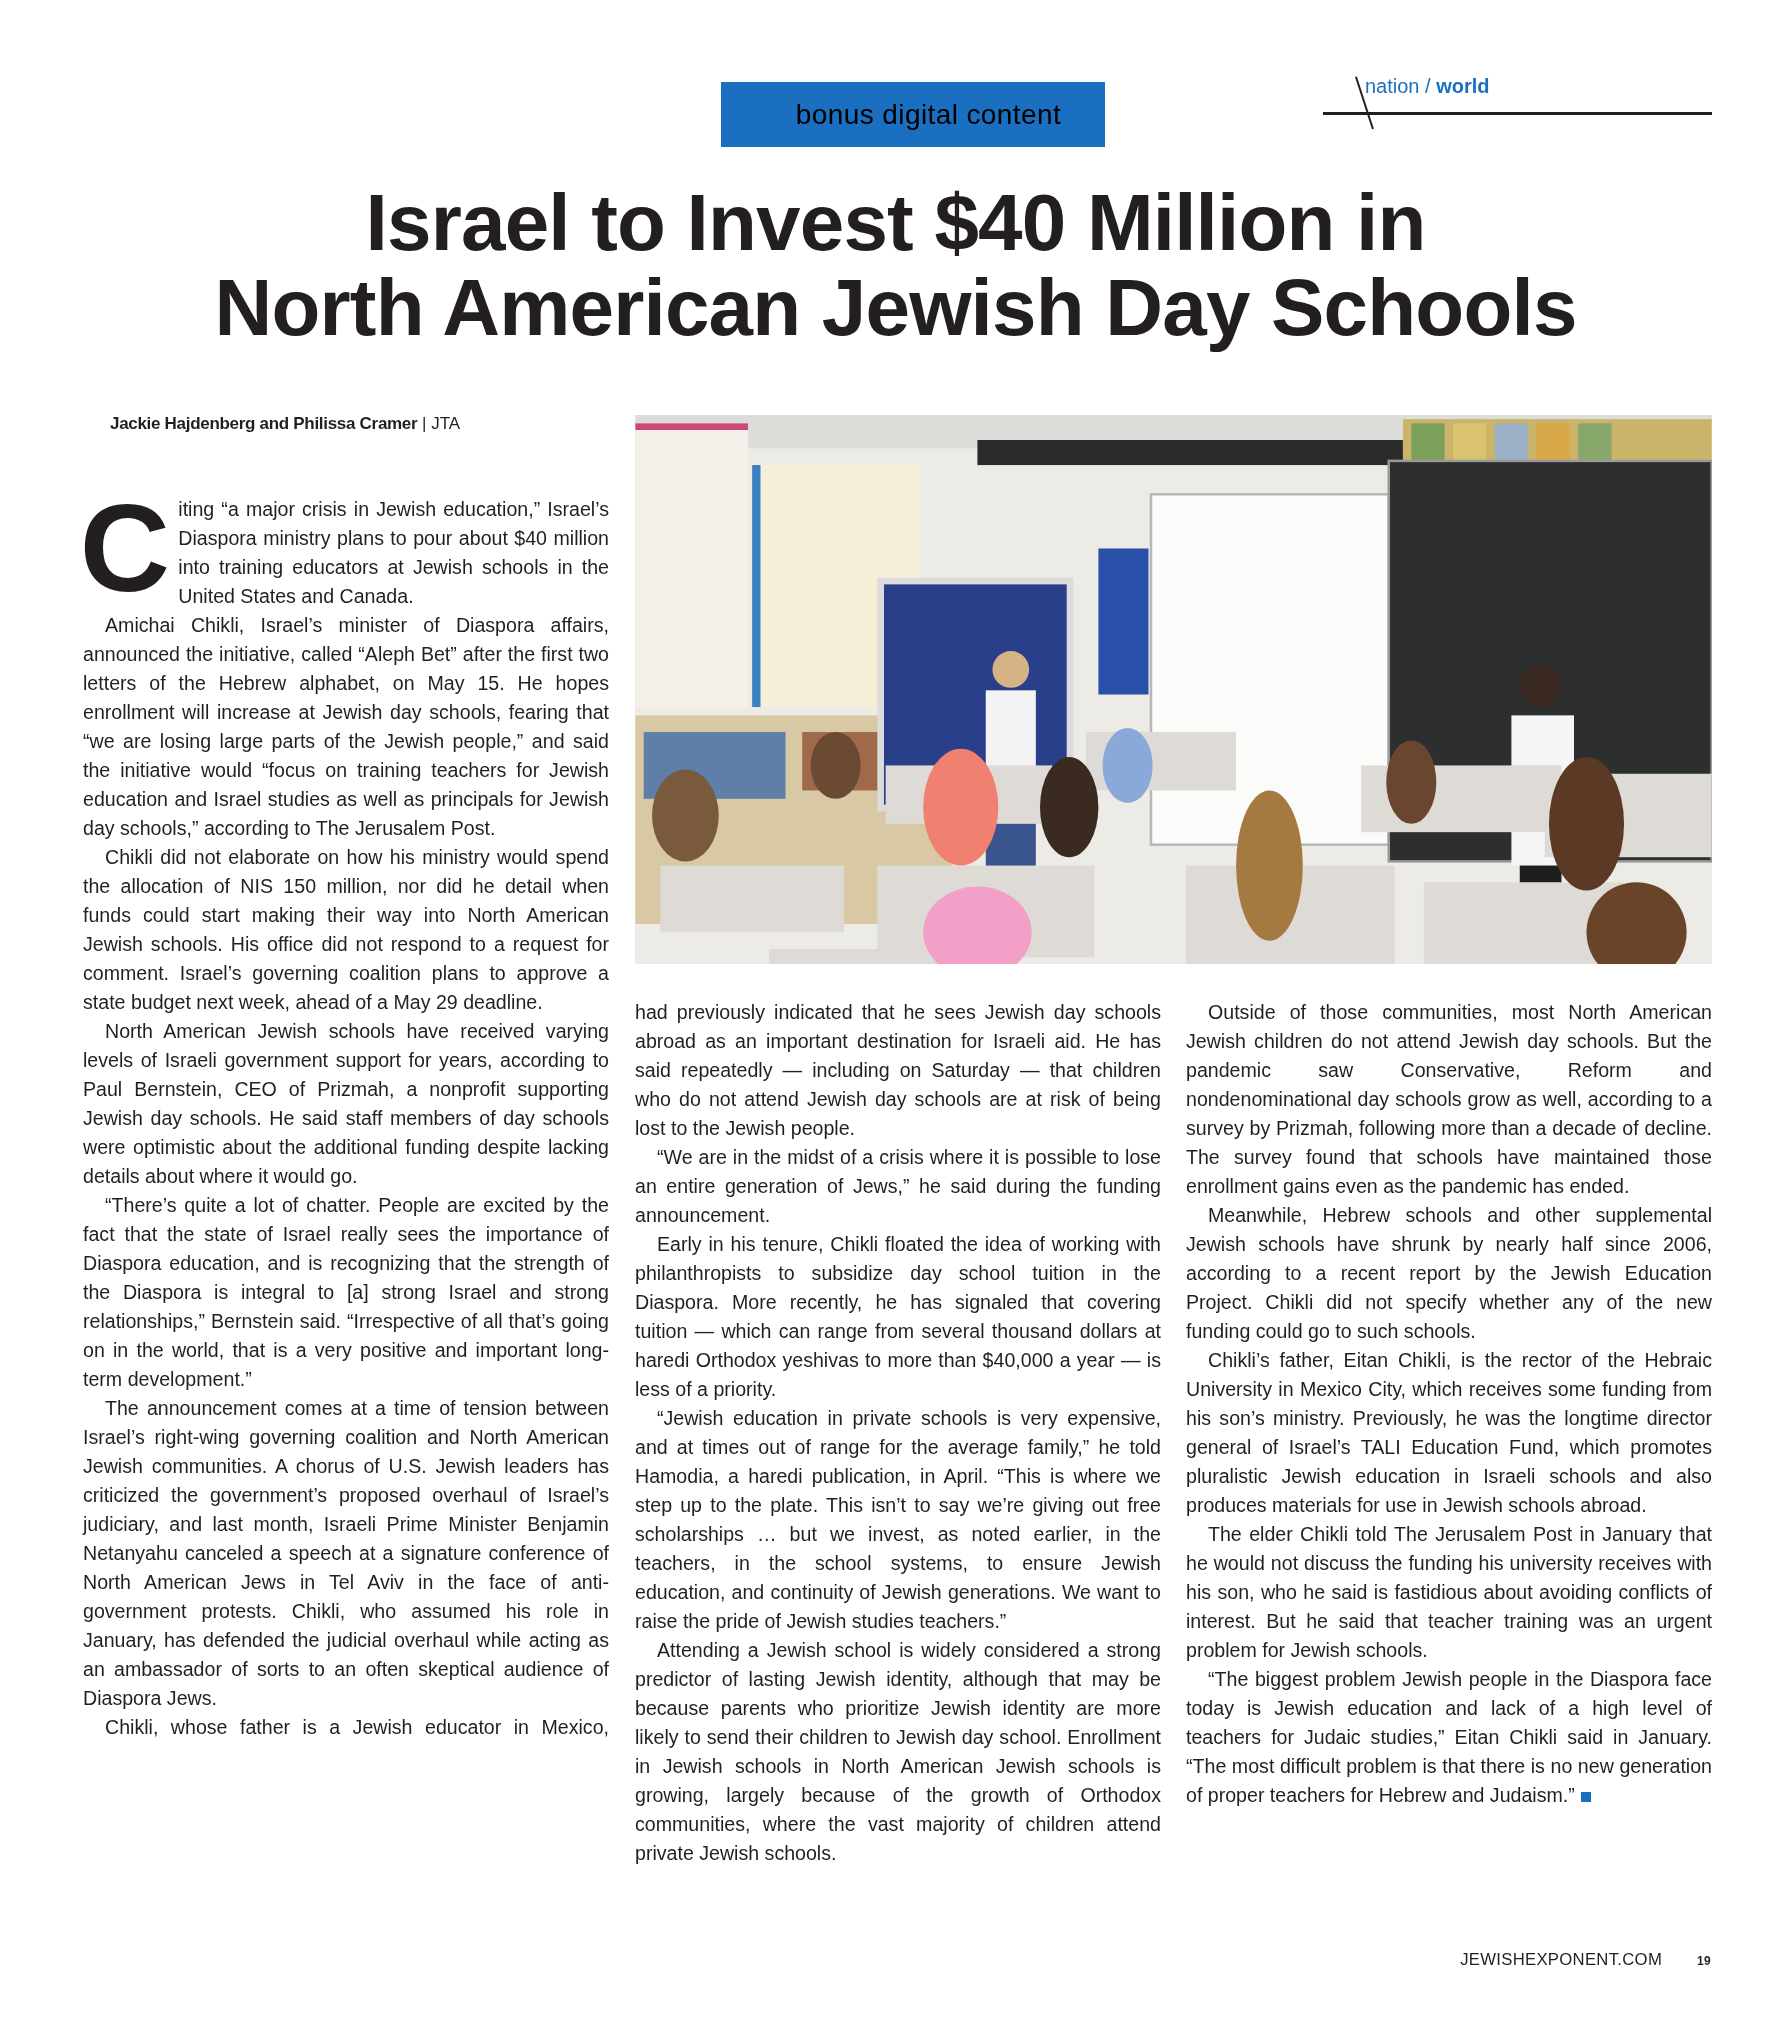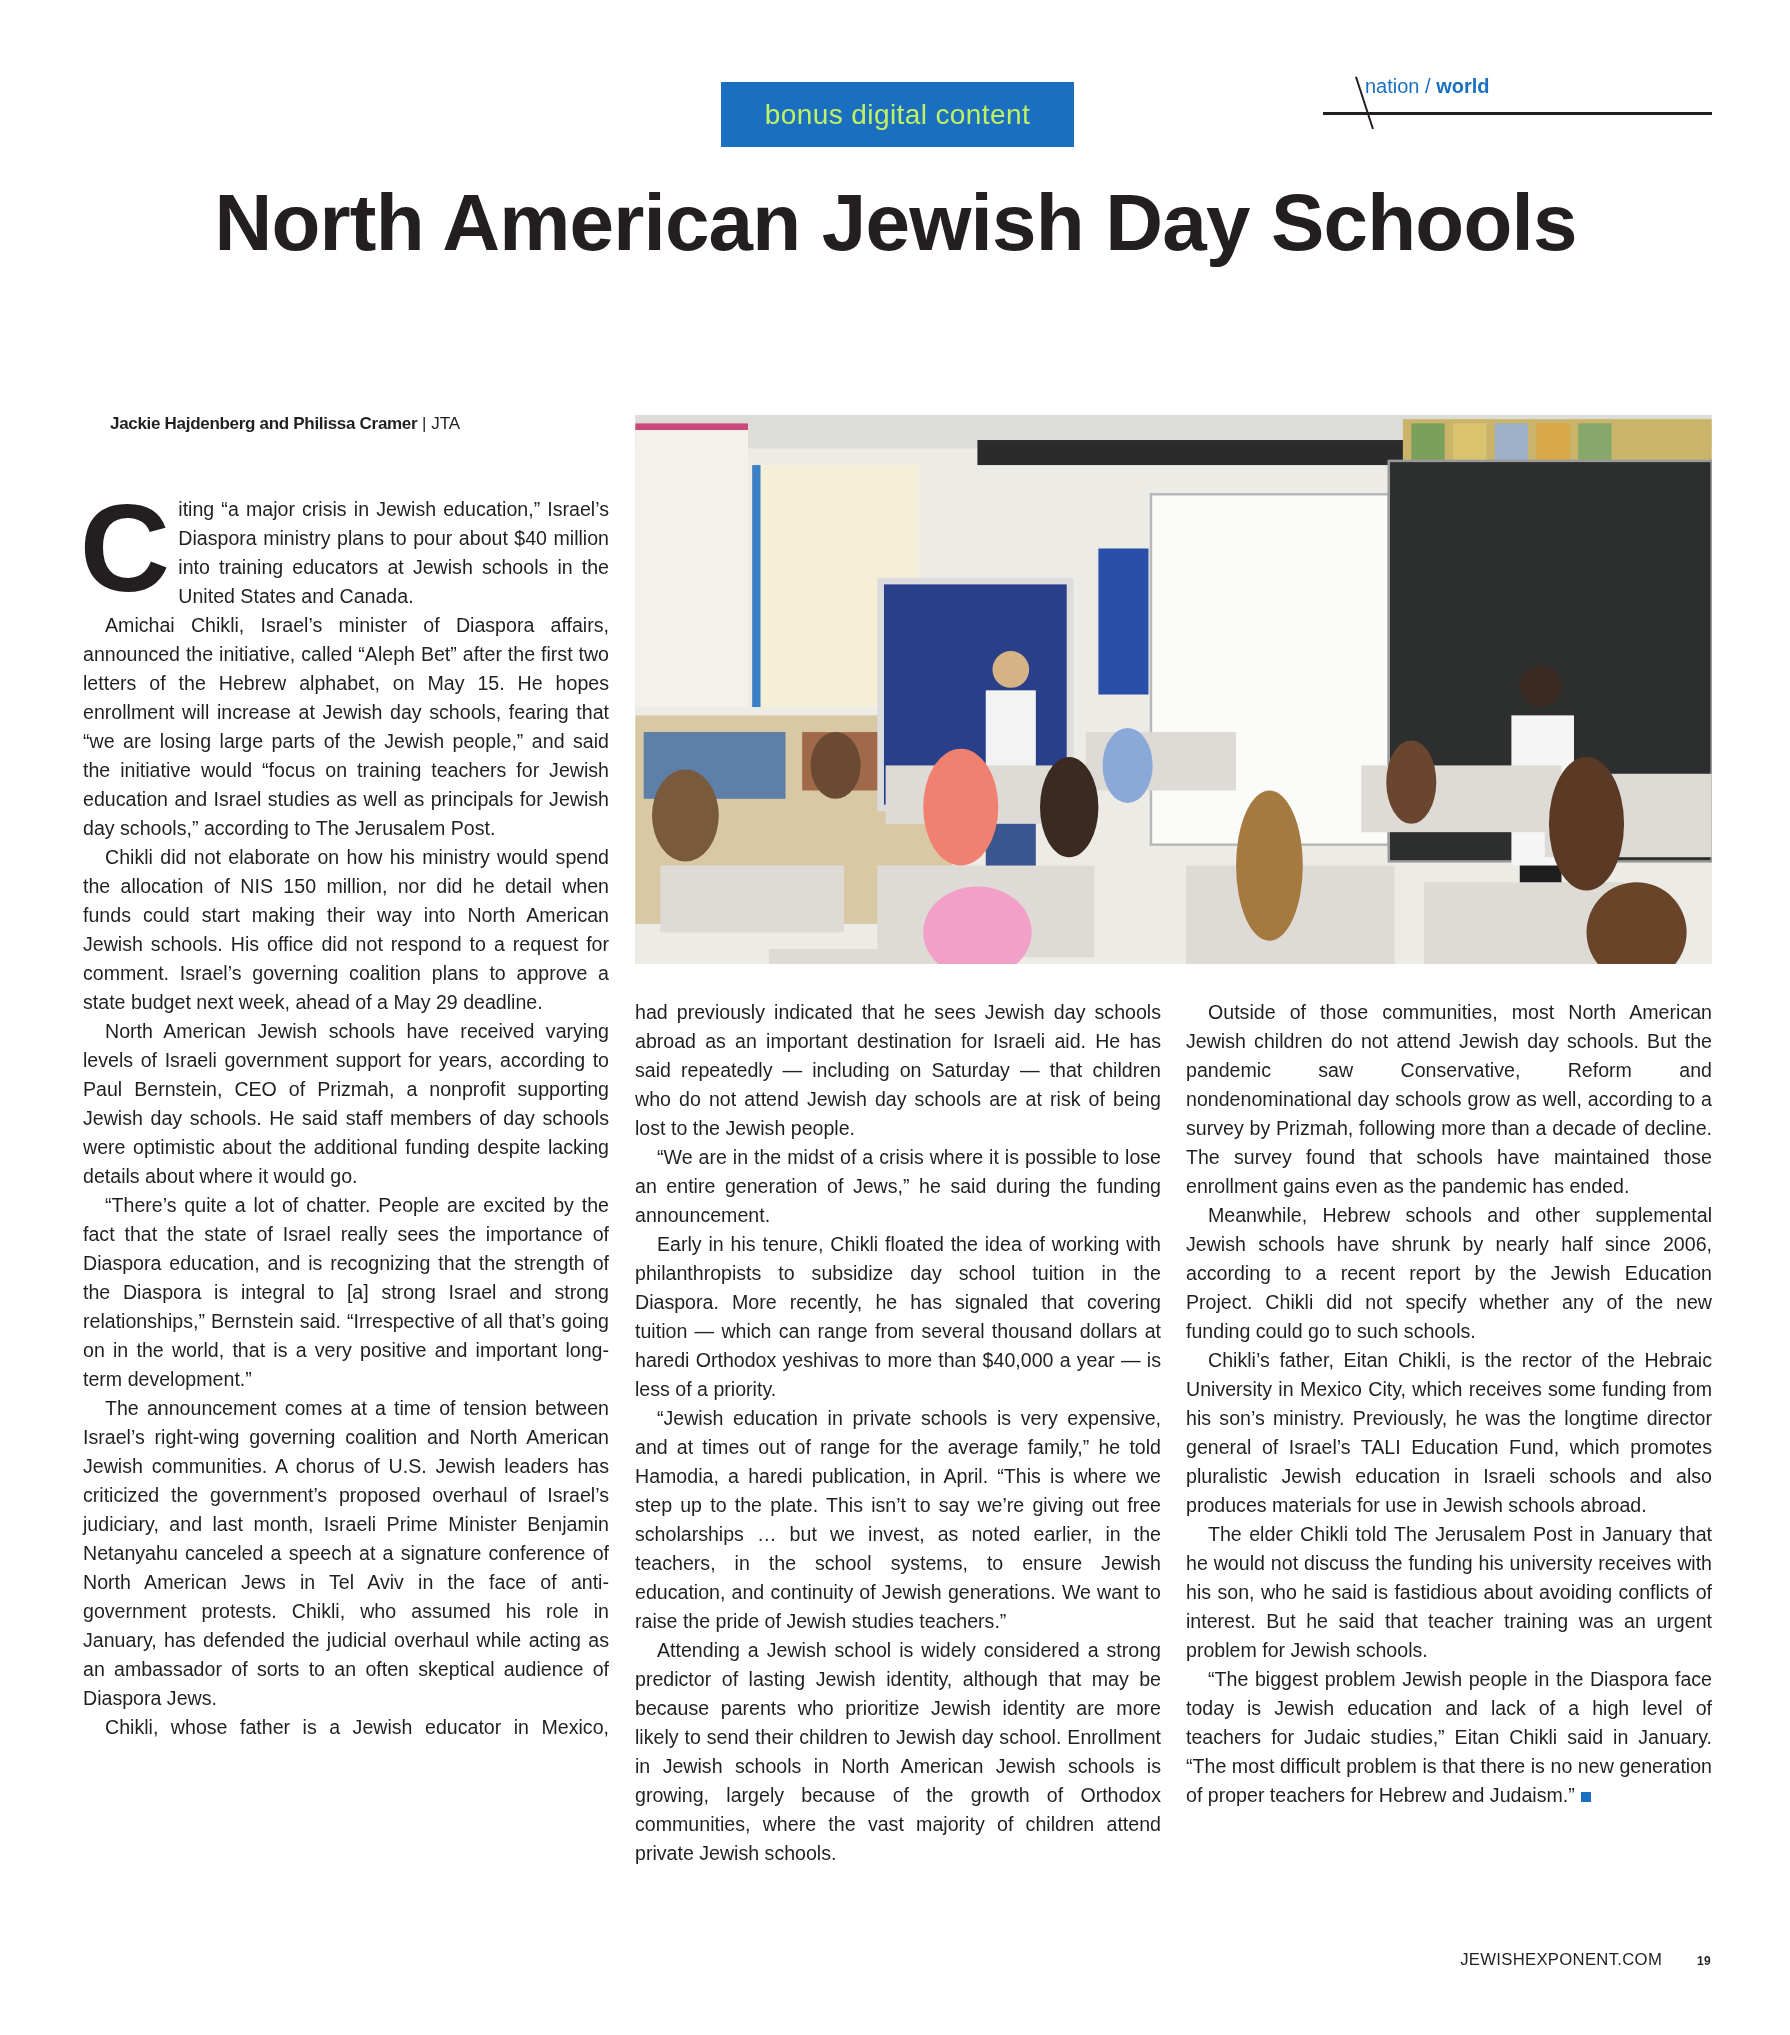--- a/index.html
+++ b/index.html
@@ -1,20 +1,20 @@
 <!DOCTYPE html>
 <html style="font-size:13.4px"><head>
 <meta charset="utf-8">
 <style>
   html, body { margin:0; padding:0; background:#ffffff; }
   body { width:1791px; height:2035px; position:relative; overflow:hidden;
          font-family:"Liberation Sans", "DejaVu Sans", sans-serif; color:#231f20; }
   .badge { position:absolute; left:721px; top:82px; width:353px; height:65px;
-           background:#1b6fc0; color:#bef264; display:flex; align-items:center; justify-content:center;
-           font-size:28px; letter-spacing:0.4px; }
+           background:#1b6fc0; color:#000000; display:flex; align-items:center; justify-content:center;
+           font-size:28px; letter-spacing:0.4px;padding-left:31px; }
   .section { position:absolute; left:1323px; top:77px; width:389px; height:50px; }
   .section .rule { position:absolute; left:0; right:0; top:35px; height:2.5px; background:#231f20; }
   .section .slash { position:absolute; left:32px; top:0px; width:1.7px; height:55px; background:#231f20; transform:rotate(-18deg); transform-origin:top left; }
   .section .label { position:absolute; left:42px; top:-1.7px; font-size:20px; color:#1b6fc0; white-space:nowrap; }
   .section .label b { font-weight:bold; }
   .title { position:absolute; left:0; width:1791px; top:180px; text-align:center;
            font-weight:bold; font-size:80px; line-height:85px; letter-spacing:-0.8px; color:#231f20; }
   .byline { position:absolute; left:83px; top:414px; font-size:17px; white-space:nowrap;margin-left:27px; }
   .byline .authors { font-weight:bold; letter-spacing:-0.3px; }
   .byline .sep { color:#231f20; }
@@ -38,20 +38,21 @@
   <span>bonus digital content</span>
 </div>
 
 <div class="section">
   <div class="rule"></div>
   <div class="slash"></div>
   <div class="label"><span>nation / </span><b>world</b></div>
 </div>
 
 <h1 class="title" style="margin:0;">
+  <div>Israel to Invest $40 Million in</div>
   <div>North American Jewish Day Schools</div>
 </h1>
 
 <div class="byline"><span class="authors">Jackie Hajdenberg and Philissa Cramer</span><span class="sep"> | </span><span>JTA</span></div>
 
 <div class="photo">
   <svg width="1077" height="549" viewBox="0 0 1290 658" xmlns="http://www.w3.org/2000/svg">
 
     <rect x="0" y="0" width="1290" height="658" fill="#ecebe6"></rect>
     <rect x="0" y="0" width="1290" height="40" fill="#dcdcd8"></rect>

